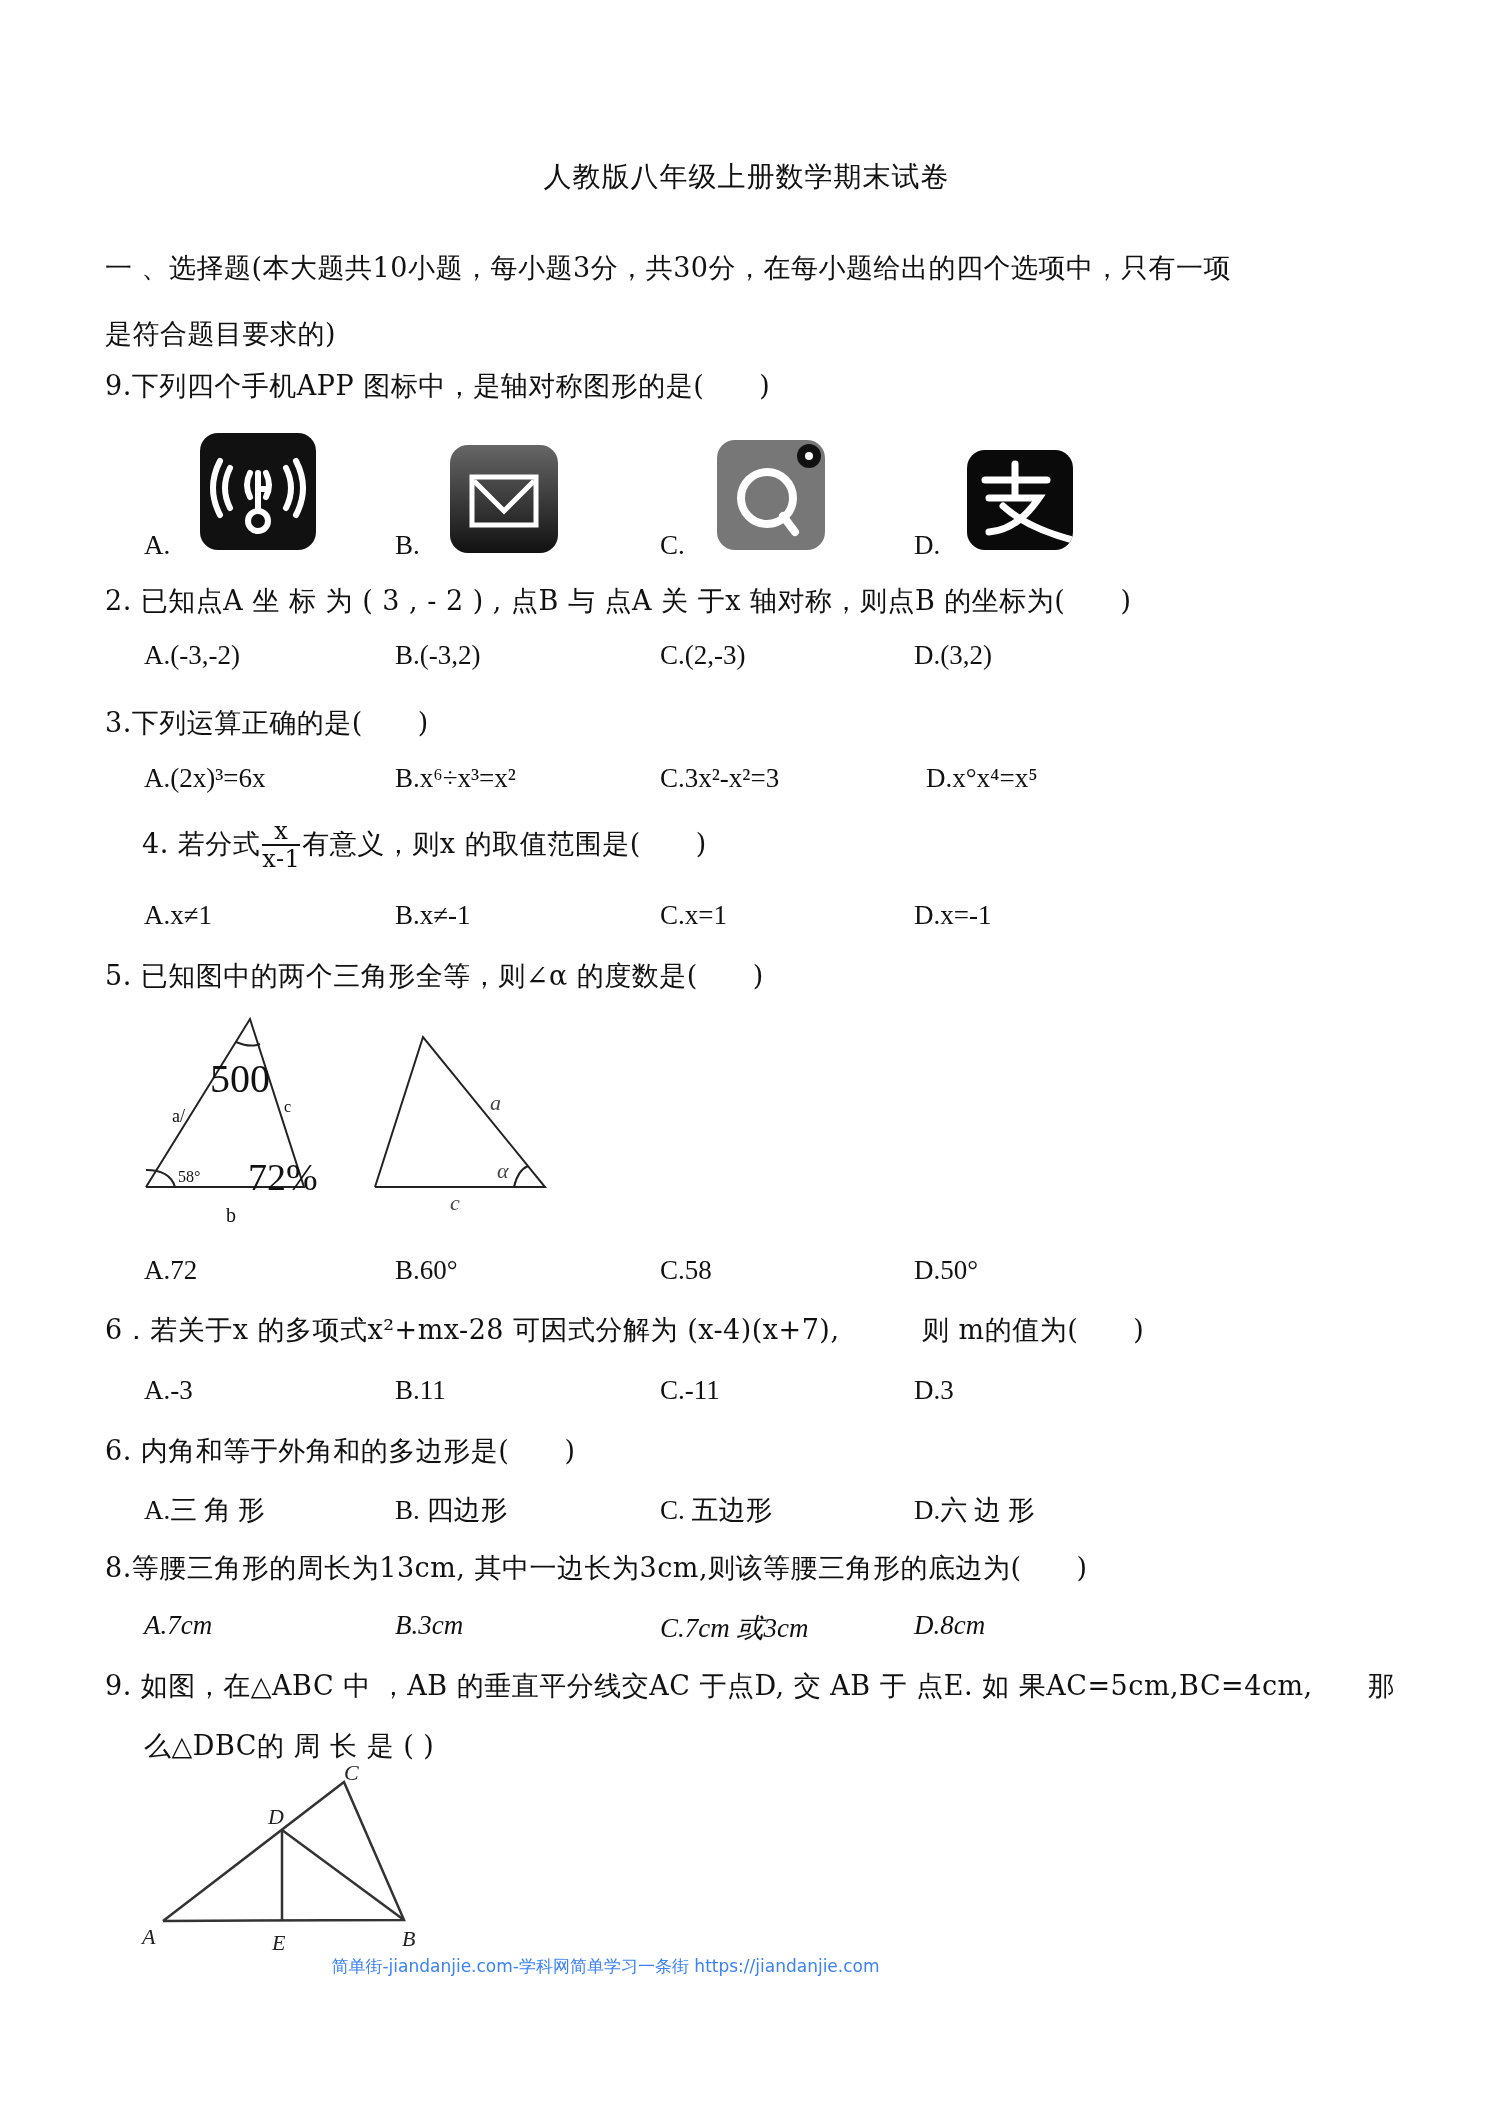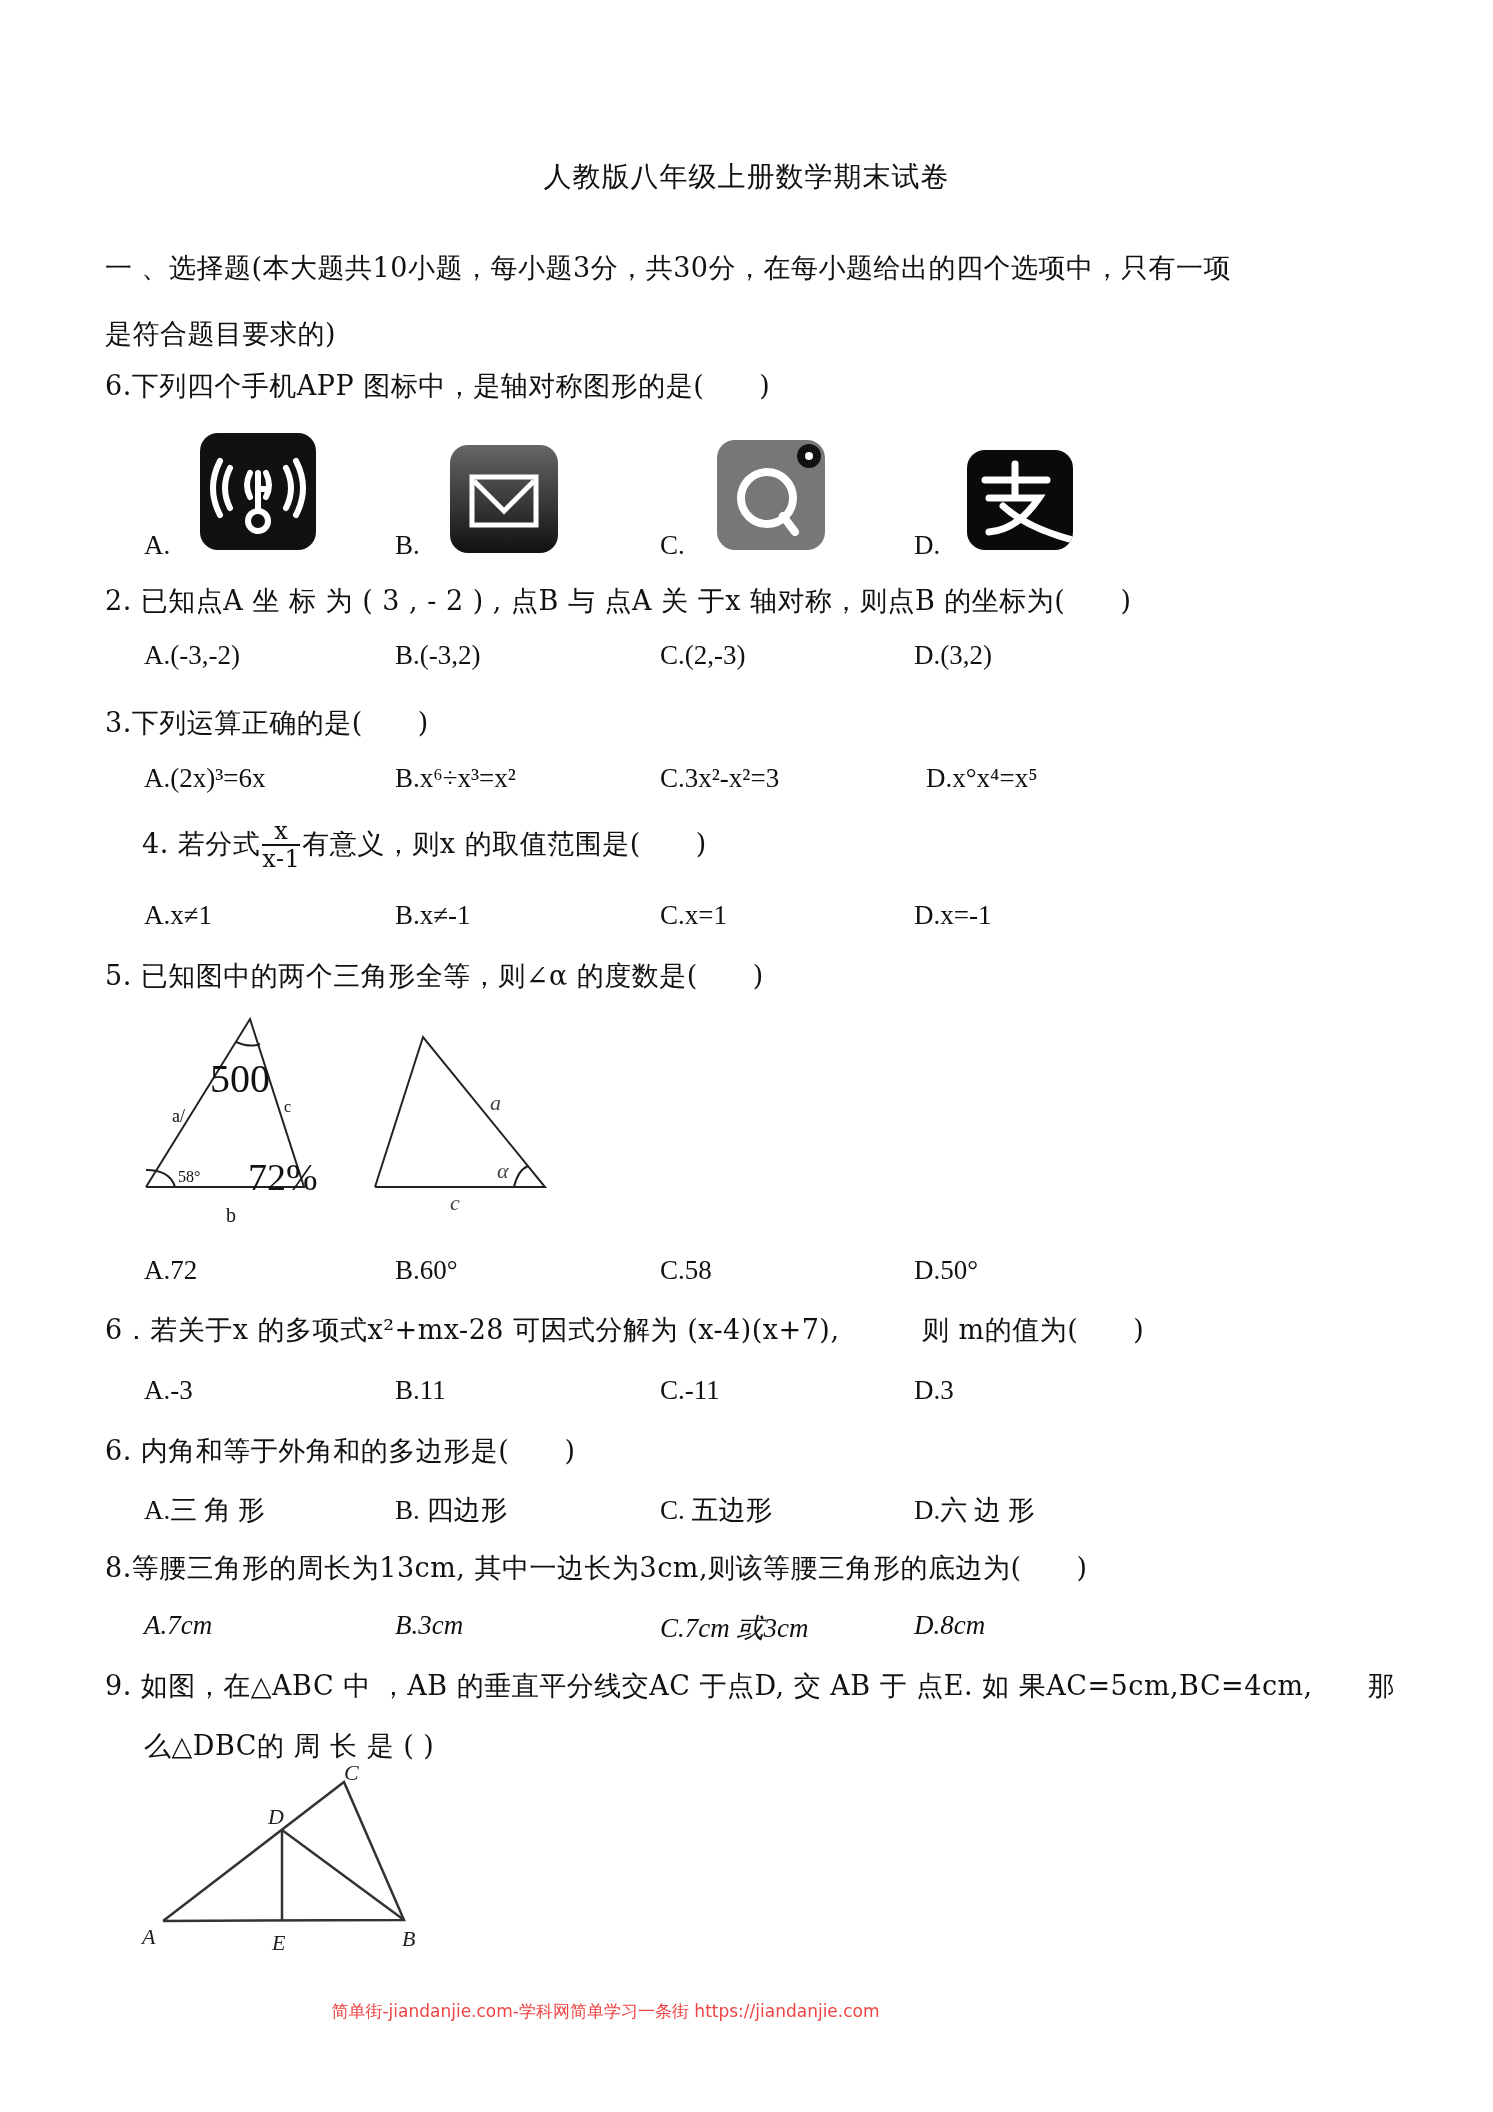--- a/index.html
+++ b/index.html
@@ -5,36 +5,36 @@
   html, body { margin:0; padding:0; background:#ffffff; }
   body { width:1493px; height:2112px; position:relative; overflow:hidden;
          font-family: "DejaVu Serif", "Liberation Serif", serif; color:#111; }
   .abs { position:absolute; white-space:nowrap; }
   .title { left:0; width:1493px; top:158px; text-align:center; font-size:28px; letter-spacing:1px; }
   .line { font-size:27px; letter-spacing:0.5px; }
   .opt { font-size:27px; font-family:"Liberation Serif", serif; }
   .opt.italic { font-style:italic; }
   .icon { position:absolute; border-radius:18px; overflow:hidden; }
   .icon svg { display:block; }
-  .footer { left:0; width:1211px; top:2000px; text-align:center; font-size:17px; color:#ef4444;
+  .footer { left:0; width:1211px; top:1955px; text-align:center; font-size:17px; color:#3b82f6;
             font-family:"DejaVu Sans", sans-serif; }
   .frac { display:inline-block; vertical-align:middle; text-align:center; font-size:24px; line-height:26px; margin:0 2px; }
   .frac .num { display:block; border-bottom:2px solid #111; padding:0 4px; }
   .frac .den { display:block; }
   .fig { position:absolute; }
 </style>
 </head>
 <body>
 
 <div class="abs title">人教版八年级上册数学期末试卷</div>
 
 <div class="abs line" style="left:105px; top:250px;">一 、选择题(本大题共10小题，每小题3分，共30分，在每小题给出的四个选项中，只有一项</div>
 <div class="abs line" style="left:105px; top:316px;">是符合题目要求的)</div>
 
-<div class="abs line" style="left:105px; top:368px;">6.下列四个手机APP 图标中，是轴对称图形的是(　　)</div>
+<div class="abs line" style="left:105px; top:368px;">9.下列四个手机APP 图标中，是轴对称图形的是(　　)</div>
 <div class="abs opt" style="left:144px; top:530px;">A.</div>
 <div class="abs opt" style="left:395px; top:530px;">B.</div>
 <div class="abs opt" style="left:660px; top:530px;">C.</div>
 <div class="abs opt" style="left:914px; top:530px;">D.</div>
 
 <div class="icon" style="left:200px; top:433px; width:116px; height:117px; background:#111;">
   <svg width="116" height="117" viewBox="0 0 116 117">
     <g fill="none" stroke="#fff" stroke-width="6" stroke-linecap="round">
       <path d="M30 35 Q20 55 30 75"></path>
         <path d="M20 28 Q6 55 20 82"></path>

